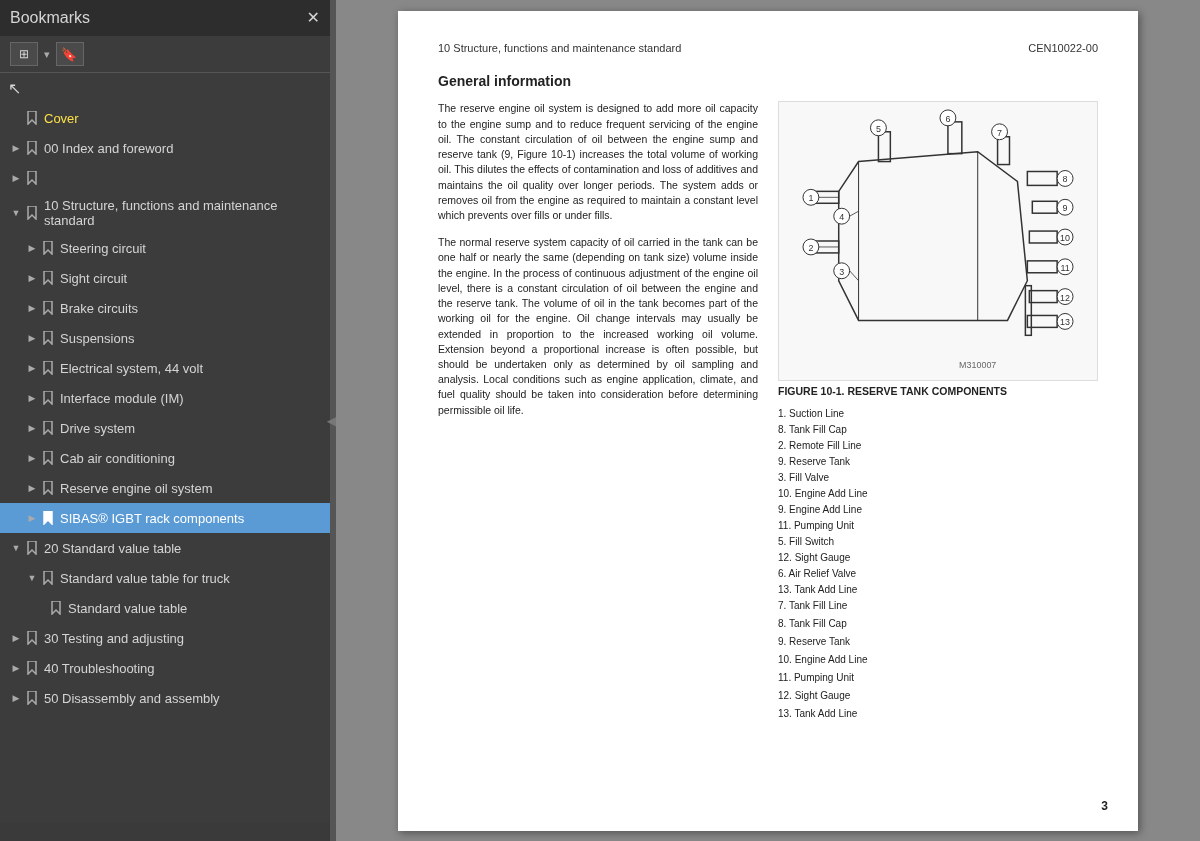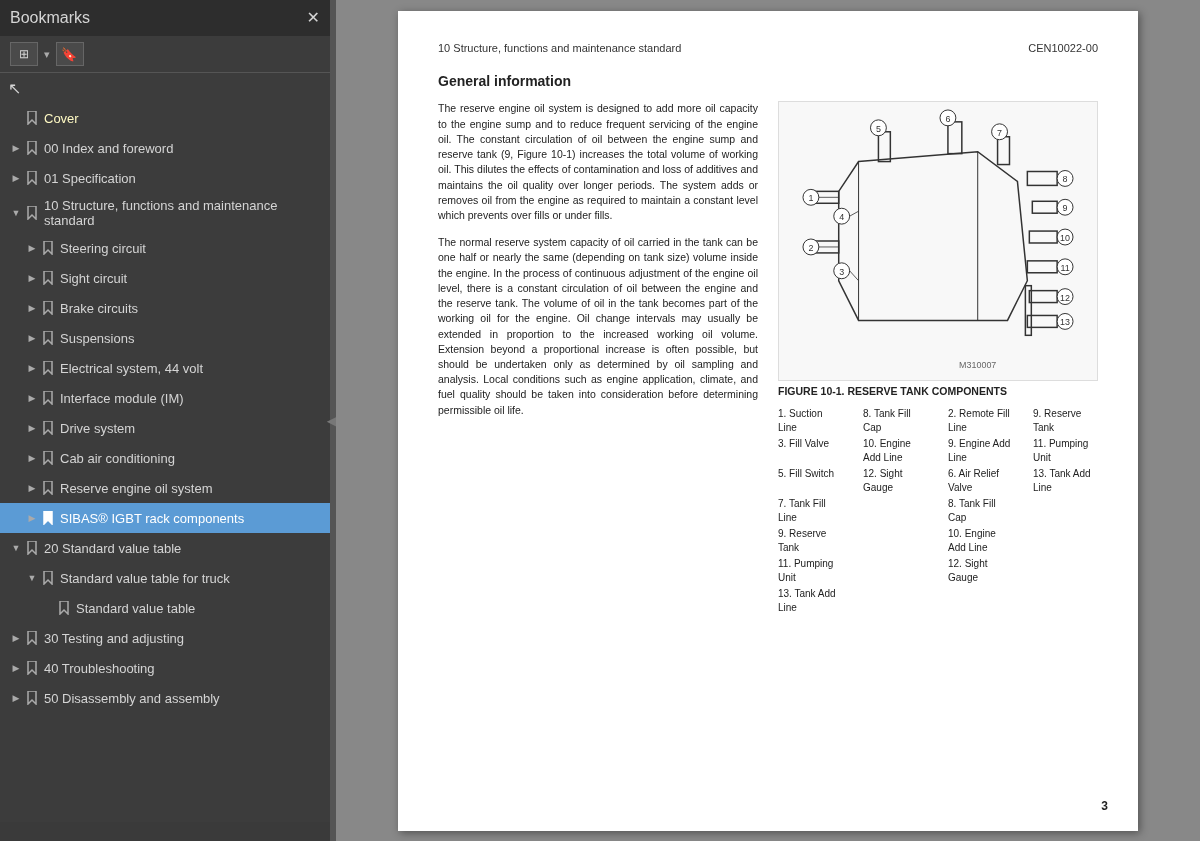--- a/index.html
+++ b/index.html
@@ -110,21 +110,21 @@
     }
 
     .tree-label {
       flex: 1;
       font-size: 13px;
     }
 
     
     .indent-0 { padding-left: 8px; }
     .indent-1 { padding-left: 24px; }
-    .indent-2 { padding-left: 40px; align-items: center; }
+    .indent-2 { padding-left: 32px; align-items: center; }
 
     
     #resize-handle {
       width: 6px;
       background: #555;
       cursor: col-resize;
       display: flex;
       align-items: center;
       justify-content: center;
       color: #888;
@@ -210,21 +210,21 @@
 
     .figure-caption {
       font-size: 10.5px;
       font-weight: bold;
       margin-top: 3px;
       text-align: left;
     }
 
     .figure-parts {
       display: grid;
-      grid-template-columns: 1fr 1fr 1fr 1fr;
+      grid-template-columns: 1fr;
       gap: 2px 20px;
       margin-top: 8px;
       font-size: 10px;
     }
 
     .page-number {
       position: absolute;
       bottom: 16px;
       right: 30px;
       font-size: 12px;
@@ -270,39 +270,38 @@
   <div class="tree-item indent-0">
         <span style="font-size:16px;color:#d4d4d4;">↖</span>
       </div>
       <div class="tree-item indent-0">
         <span class="tree-expand" style="font-size: 9px; color: rgb(170, 170, 170);"></span>
         <span class="tree-bookmark">
           <svg width="10" height="14" viewBox="0 0 10 14">
             <path d="M1,0 L9,0 L9,13 L5,9 L1,13 Z" fill="none" stroke="#aaa" stroke-width="1.5"></path>
           </svg>
         </span>
-        <span class="tree-label" style="color: #fef9c3;">Cover</span>
+        <span class="tree-label" style="color: #fde047;">Cover</span>
       </div>
       <div class="tree-item indent-0">
         <span class="tree-expand" style="font-size: 9px; color: rgb(170, 170, 170);">▶</span>
         <span class="tree-bookmark">
           <svg width="10" height="14" viewBox="0 0 10 14">
             <path d="M1,0 L9,0 L9,13 L5,9 L1,13 Z" fill="none" stroke="#aaa" stroke-width="1.5"></path>
           </svg>
         </span>
         <span class="tree-label">00 Index and foreword</span>
       </div>
       <div class="tree-item indent-0">
         <span class="tree-expand" style="font-size: 9px; color: rgb(170, 170, 170);">▶</span>
         <span class="tree-bookmark">
           <svg width="10" height="14" viewBox="0 0 10 14">
             <path d="M1,0 L9,0 L9,13 L5,9 L1,13 Z" fill="none" stroke="#aaa" stroke-width="1.5"></path>
           </svg>
         </span>
-        <span class="tree-label">01 Specification</span>
       </div>
       <div class="tree-item indent-0">
         <span class="tree-expand" style="font-size: 9px; color: rgb(170, 170, 170);">▼</span>
         <span class="tree-bookmark">
           <svg width="10" height="14" viewBox="0 0 10 14">
             <path d="M1,0 L9,0 L9,13 L5,9 L1,13 Z" fill="none" stroke="#aaa" stroke-width="1.5"></path>
           </svg>
         </span>
         <span class="tree-label">10 Structure, functions and maintenance standard</span>
       </div>

